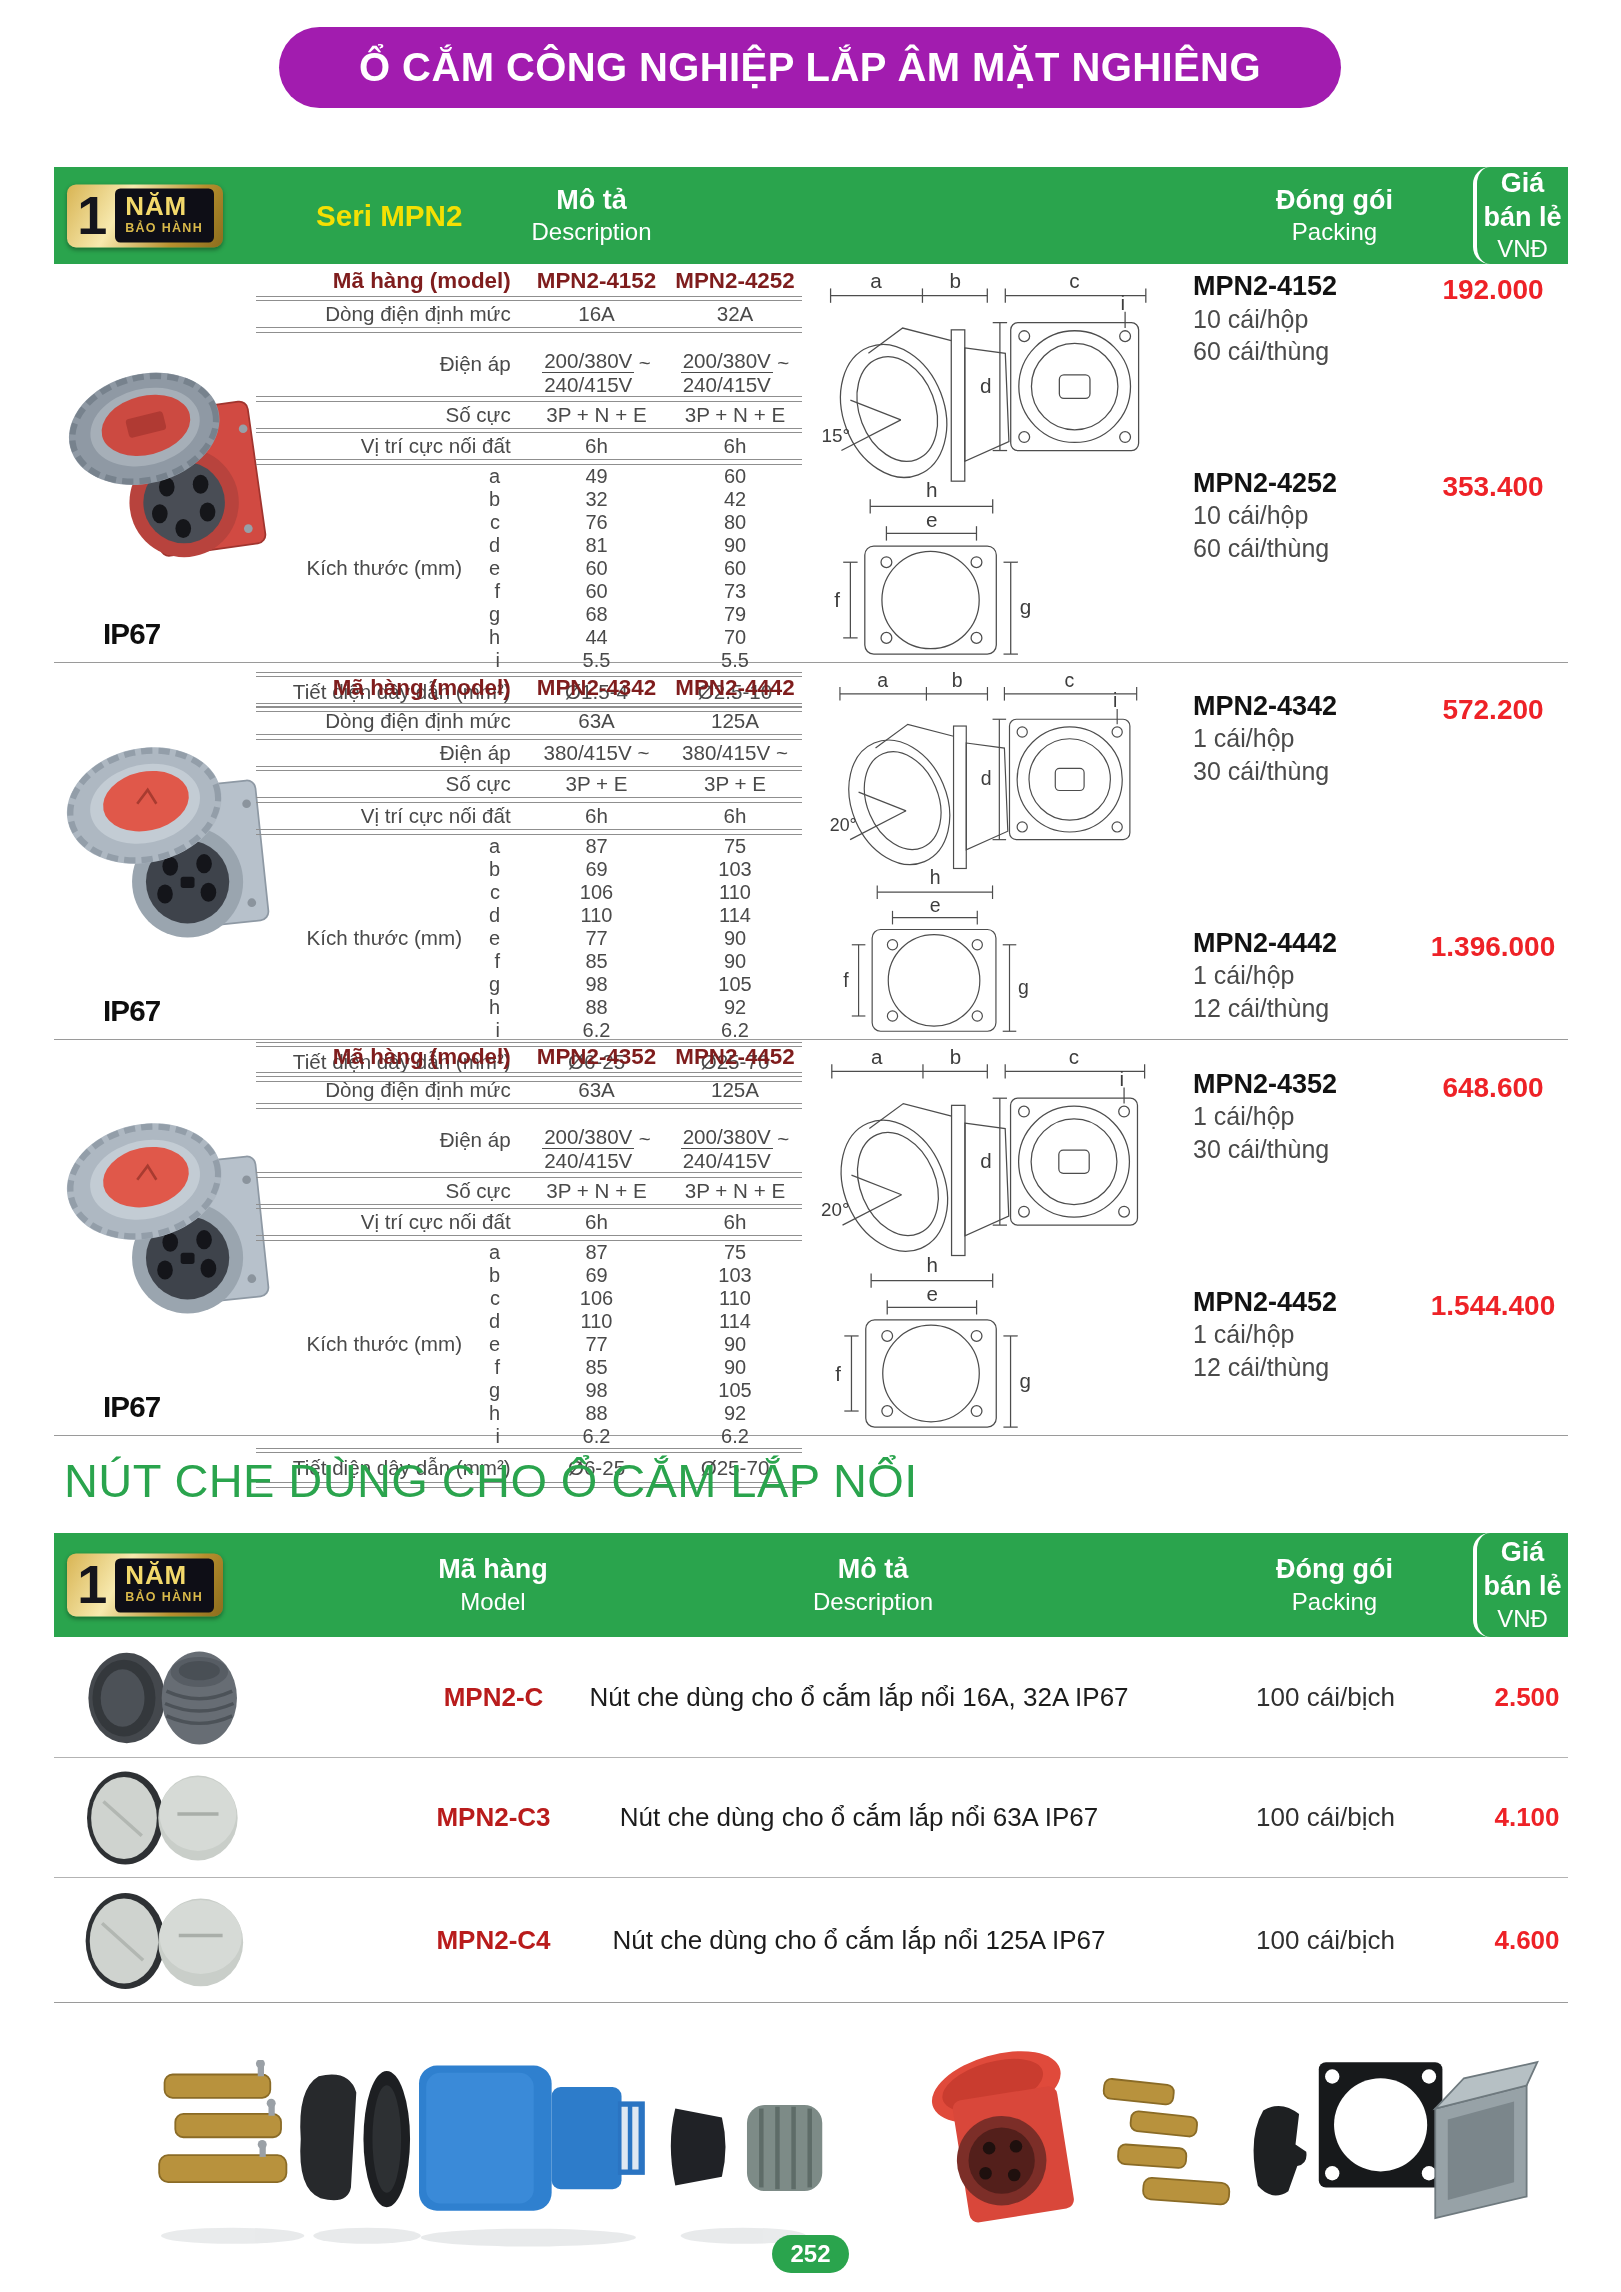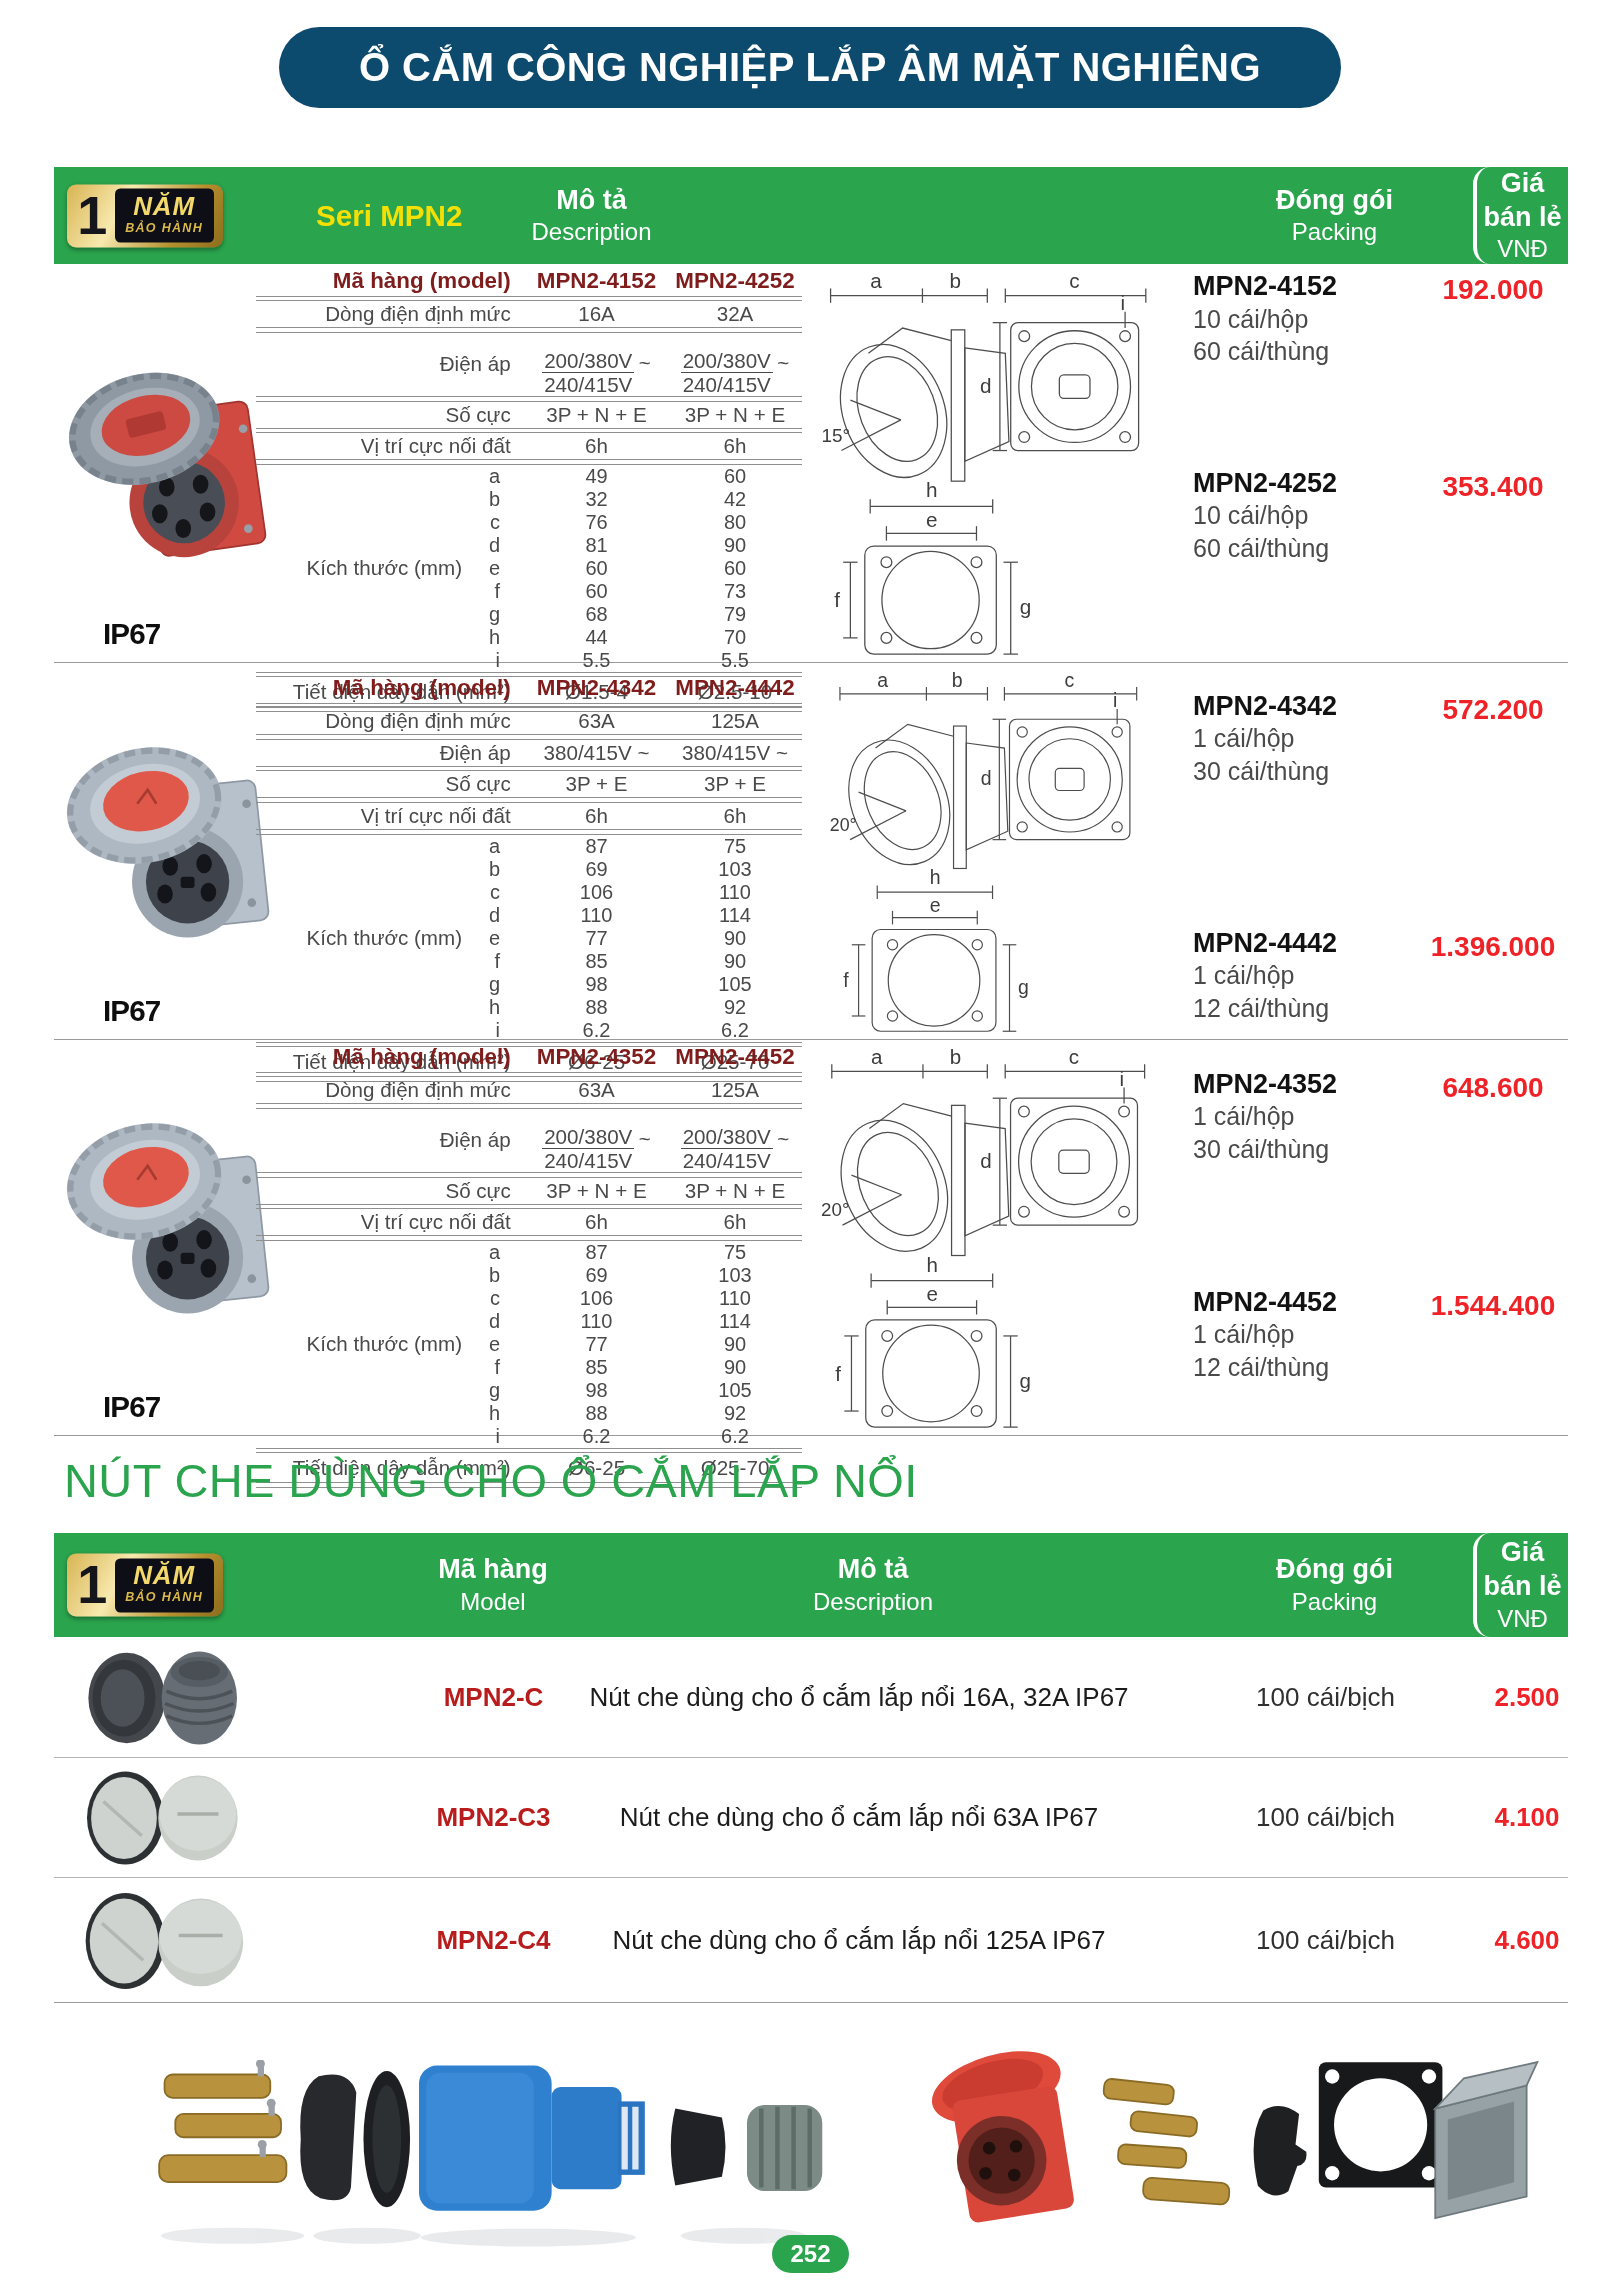--- a/index.html
+++ b/index.html
@@ -1,20 +1,20 @@
 <!DOCTYPE html>
 <html style="font-size:14.3px"><head>
 <meta charset="utf-8">
 <style>
   html,body{margin:0;padding:0;background:#ffffff;}
   .page{position:relative;width:1621px;height:2293px;background:#fff;overflow:hidden;
         font-family:"Liberation Sans","DejaVu Sans",sans-serif;color:#1a1a1a;}
 
   
-  .banner{position:absolute;left:279px;top:27px;width:1062px;height:81px;background:#0c4a6e;
+  .banner{position:absolute;left:279px;top:27px;width:1062px;height:81px;background:#a21caf;
           border-radius:41px;display:flex;align-items:center;justify-content:center;
           color:#fff;font-size:40px;font-weight:800;letter-spacing:0.4px;white-space:nowrap;}
 
   
   .ghead{position:absolute;left:54px;width:1514px;background:#2AA44D;color:#fff;}
   #ghead1{top:167px;height:97px;}
   #ghead2{top:1533px;height:104px;}
   .hcell{position:absolute;top:50%;transform:translateY(-50%);text-align:center;line-height:1.25;}
   .hvi{font-weight:700;font-size:27px;}
   .hen{font-weight:400;font-size:24px;}
@@ -26,21 +26,21 @@
   .g2desc{left:519px;width:600px;}
   .g2pack{left:1146px;width:269px;}
   .seri{position:absolute;left:262px;top:50%;transform:translateY(-50%);
         color:#F5E003;font-size:29.6px;font-weight:800;white-space:nowrap;}
 
   
   .badge{position:absolute;left:12.5px;top:50%;transform:translateY(-50%);display:flex;align-items:center;
          background:linear-gradient(120deg,#d8b453,#f7e9ae 35%,#b68f2e 72%,#8c6d1d);
          border-radius:9px;padding:4.5px 9px 4.5px 3.6px;box-shadow:0 1.8px 4.5px rgba(0,0,0,.35);}
   .badge .num{font-size:54px;font-weight:800;color:#15151c;line-height:.9;padding:0 7.2px;}
-  .badge .bbox{background:#0e0e16;border-radius:5.4px;padding:4.5px 10.7px 6.3px;text-align:center;font-style:italic;}
+  .badge .bbox{background:#0e0e16;border-radius:5.4px;padding:4.5px 10.7px 6.3px;}
   .badge .b1{color:#f3d96b;font-weight:800;font-size:26px;letter-spacing:0.9px;line-height:1;}
   .badge .b2{color:#d9b94a;font-weight:700;font-size:12.5px;letter-spacing:1.3px;line-height:1.3;}
 
   
   .pblock{position:absolute;left:54px;width:1514px;border-bottom:1.8px solid #9a9a9a;}
   #pb1{top:263px;height:399px;}
   #pb2{top:663px;height:376px;}
   #pb3{top:1039px;height:396px;}
   .photo{position:absolute;left:0;top:0;width:228px;height:100%;}
   .photosvg{position:absolute;left:7.2px;top:79px;width:215px;height:269px;}

